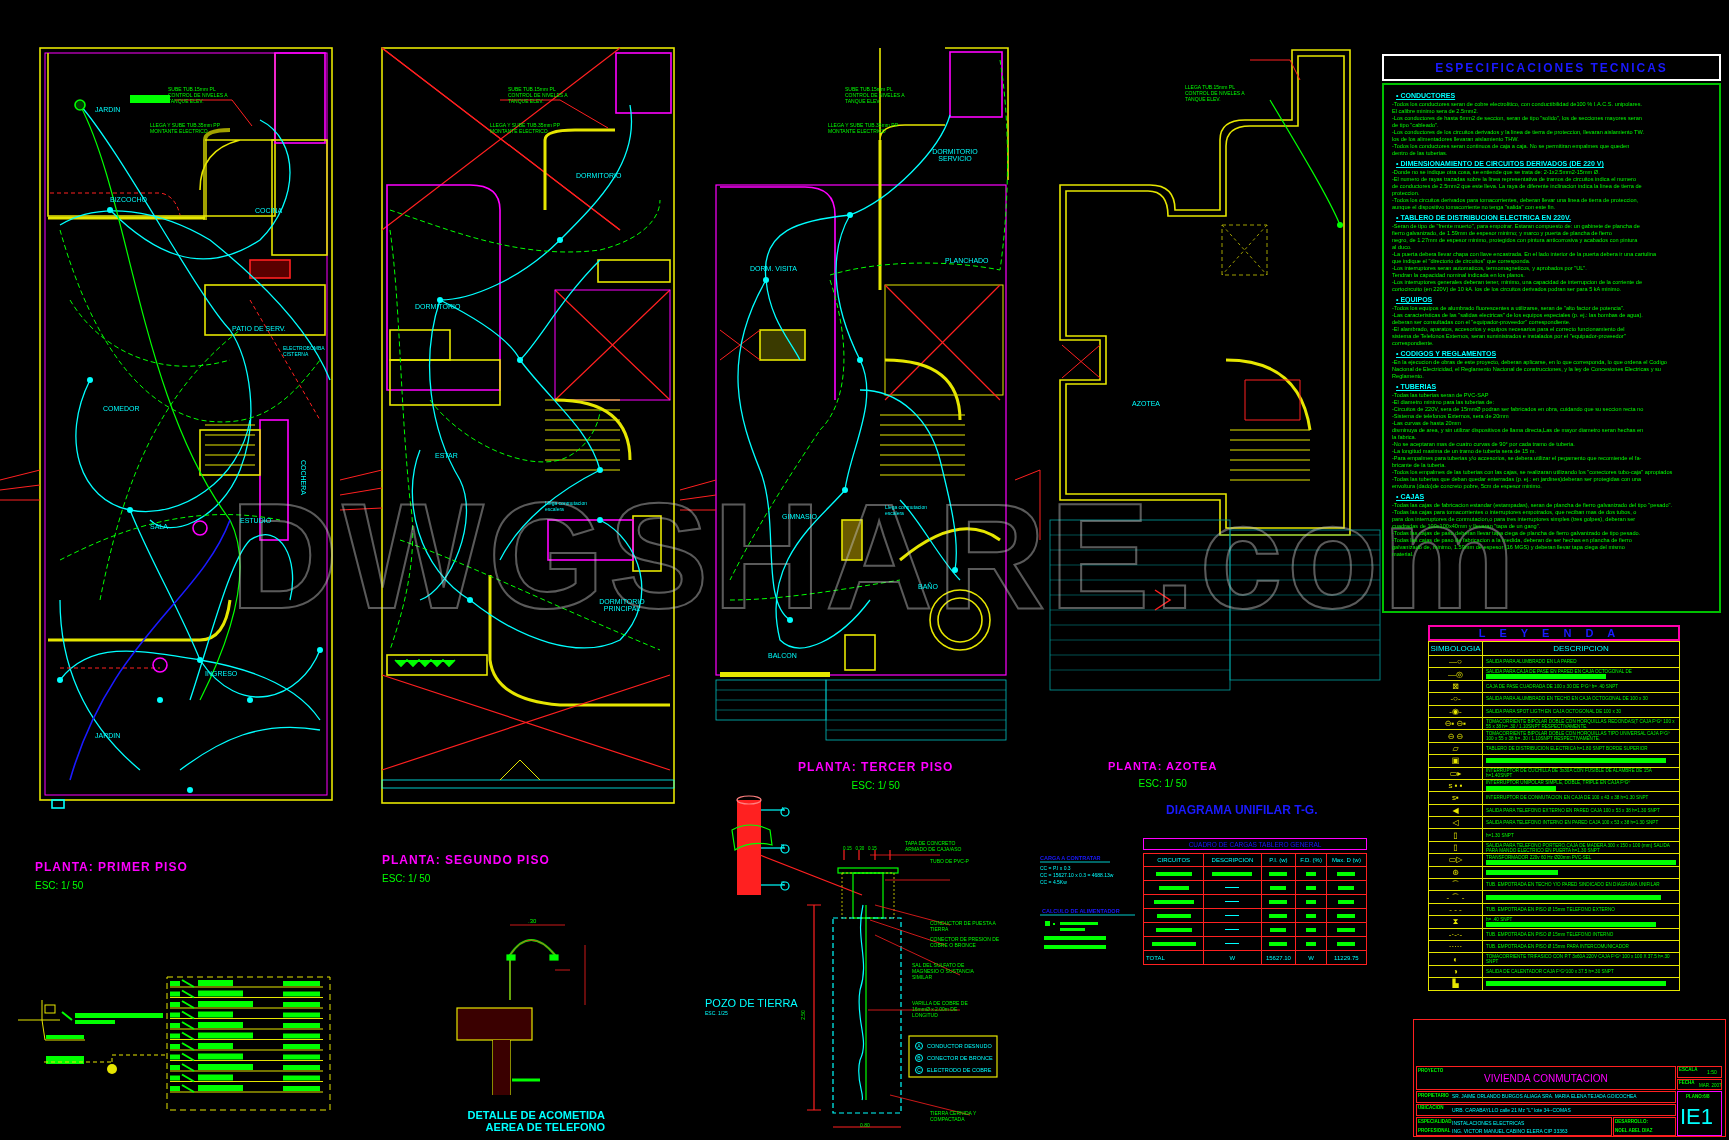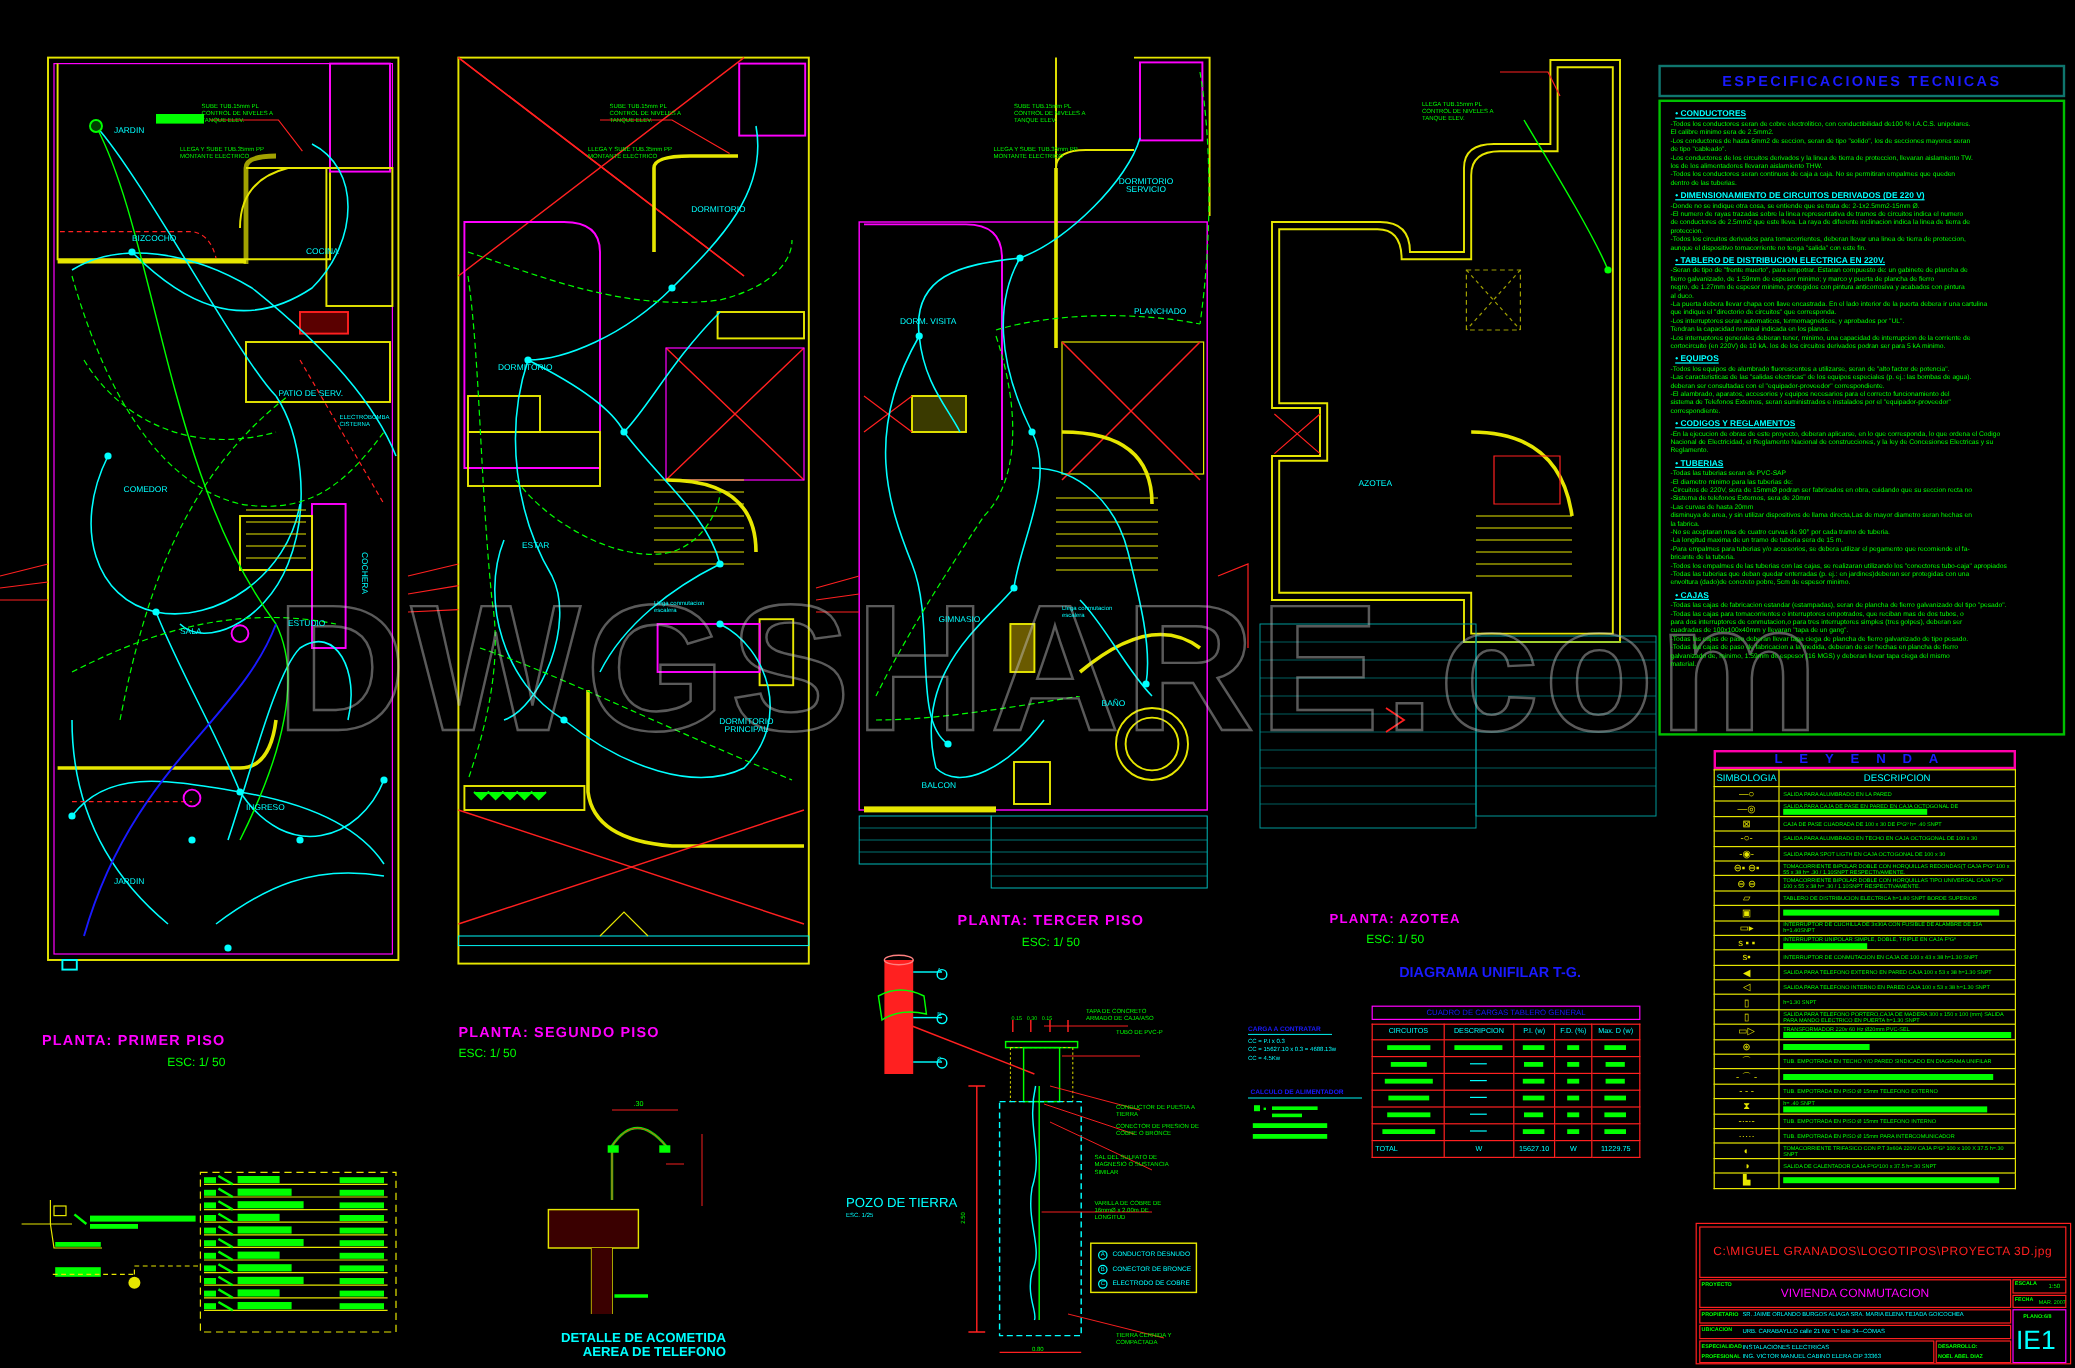--- a/index.html
+++ b/index.html
@@ -8,21 +8,21 @@
   .abs { position: absolute; }
   svg.layer { position: absolute; left: 0; top: 0; }
   .mag { color: #ff00ff; font-weight: bold; letter-spacing: 1px; }
   .esc { color: #00ff00; font-size: 10px; }
   .cyan { color: #00ffff; }
   .blue { color: #1a1aff; }
   .room { position: absolute; color: #00ffff; font-size: 7px; white-space: nowrap; }
   .note { position: absolute; color: #00ff00; font-size: 5px; line-height: 6px; white-space: nowrap; }
 
   
-  #specs-header { left: 1382px; top: 54px; width: 339px; height: 27px; border: 2px solid #0f766e; display:flex; align-items:center; justify-content:center; }
+  #specs-header { left: 1382px; top: 54px; width: 339px; height: 27px; border: 2px solid #ffffff; display:flex; align-items:center; justify-content:center; }
   #specs-header span { color: #1a1aff; font-weight: bold; font-size: 12px; letter-spacing: 2px; }
   #specs-body { left: 1382px; top: 83px; width: 339px; height: 530px; border: 2px solid #00c000; padding: 4px 8px; overflow: hidden; }
   .spec-sec { margin-bottom: 2px; }
   .spec-title { color: #00ffff; font-size: 7px; text-decoration: underline; font-weight: bold; margin: 3px 0 2px 4px; }
   .spec-line { color: #00ff00; font-size: 5.6px; line-height: 7px; }
 
   
   #legend { left: 1428px; top: 625px; width: 252px; }
   #legend-title { height: 16px; border: 2px solid #ff00aa; display:flex; align-items:center; justify-content:center; }
   #legend-title span { color: #1a1aff; font-weight:bold; font-size: 11px; letter-spacing: 14px; }
@@ -362,21 +362,21 @@
       <rect x="1053" y="923" width="2" height="2"></rect>
     <rect x="1060" y="922" width="38" height="3"></rect>
       <rect x="1060" y="928" width="25" height="3"></rect>
     <rect x="1044" y="936" width="62" height="4"></rect>
       <rect x="1044" y="945" width="62" height="4"></rect>
   </g>
 </svg>
 
 <div class="abs" style="left:230px;top:470px;font-size:150px;font-weight:bold;color:transparent;-webkit-text-stroke:2px rgba(200,200,200,0.45);letter-spacing:4px;white-space:nowrap;">DWGSHARE.com</div>
 
-<div class="abs" style="left:35px;top:860px;text-align:right;">
+<div class="abs" style="left:35px;top:860px;">
   <div class="mag" style="font-size:12px">PLANTA: PRIMER  PISO</div>
   <div class="esc" style="margin-top:6px">ESC: 1/ 50</div>
 </div>
 <div class="abs" style="left:382px;top:853px;">
   <div class="mag" style="font-size:12px">PLANTA: SEGUNDO  PISO</div>
   <div class="esc" style="margin-top:6px">ESC: 1/ 50</div>
 </div>
 <div class="abs" style="left:798px;top:760px;text-align:center;">
   <div class="mag" style="font-size:12px">PLANTA: TERCER  PISO</div>
   <div class="esc" style="margin-top:6px">ESC: 1/ 50</div>
@@ -774,23 +774,20 @@
     <div class="note" style="left: 912px; top: 1000px; width: 70px; white-space: normal;">VARILLA DE COBRE DE 16mmØ x 2.00m DE LONGITUD</div>
     <div class="note" style="left: 930px; top: 1110px; width: 70px; white-space: normal;">TIERRA CERNIDA Y COMPACTADA</div>
   </div>
 <div class="abs" style="left:915px;top:1040px;font-size:5.5px;line-height:12px;color:#00ffff" id="pozo-key">
     <div><span style="display: inline-block; width: 8px; height: 8px; border: 1px solid rgb(0, 255, 255); border-radius: 50%; font-size: 5px; line-height: 7px; text-align: center; margin-right: 4px;">A</span><span>CONDUCTOR DESNUDO</span></div>
     <div><span style="display: inline-block; width: 8px; height: 8px; border: 1px solid rgb(0, 255, 255); border-radius: 50%; font-size: 5px; line-height: 7px; text-align: center; margin-right: 4px;">B</span><span>CONECTOR DE BRONCE</span></div>
     <div><span style="display: inline-block; width: 8px; height: 8px; border: 1px solid rgb(0, 255, 255); border-radius: 50%; font-size: 5px; line-height: 7px; text-align: center; margin-right: 4px;">C</span><span>ELECTRODO DE COBRE</span></div>
   </div>
 
 <div class="abs" id="tb">
-  <div class="cell" style="left:2px;top:2px;width:306px;height:43px;display:flex;align-items:center;justify-content:center">
-    <span style="color:#ff2020;font-size:10px;letter-spacing:0.5px">C:\MIGUEL GRANADOS\LOGOTIPOS\PROYECTA 3D.jpg</span>
-  </div>
   <div class="cell" style="left:2px;top:46px;width:260px;height:24px"></div>
   <span class="lbl" style="left:4px;top:48px">PROYECTO</span>
   <span class="val" style="left:70px;top:53px;color:#ff00ff;font-size:10px">VIVIENDA CONMUTACION</span>
   <div class="cell" style="left:263px;top:46px;width:45px;height:12px"></div>
   <span class="lbl" style="left:265px;top:47px">ESCALA</span>
   <span class="val" style="left:293px;top:49px;color:#00ff00;font-size:5px">1:50</span>
   <div class="cell" style="left:263px;top:59px;width:45px;height:11px"></div>
   <span class="lbl" style="left:265px;top:60px">FECHA</span>
   <span class="val" style="left:285px;top:63px;color:#00ff00;font-size:4.5px">MAR. 2007</span>
   <div class="cell" style="left:2px;top:71px;width:260px;height:12px"></div>

